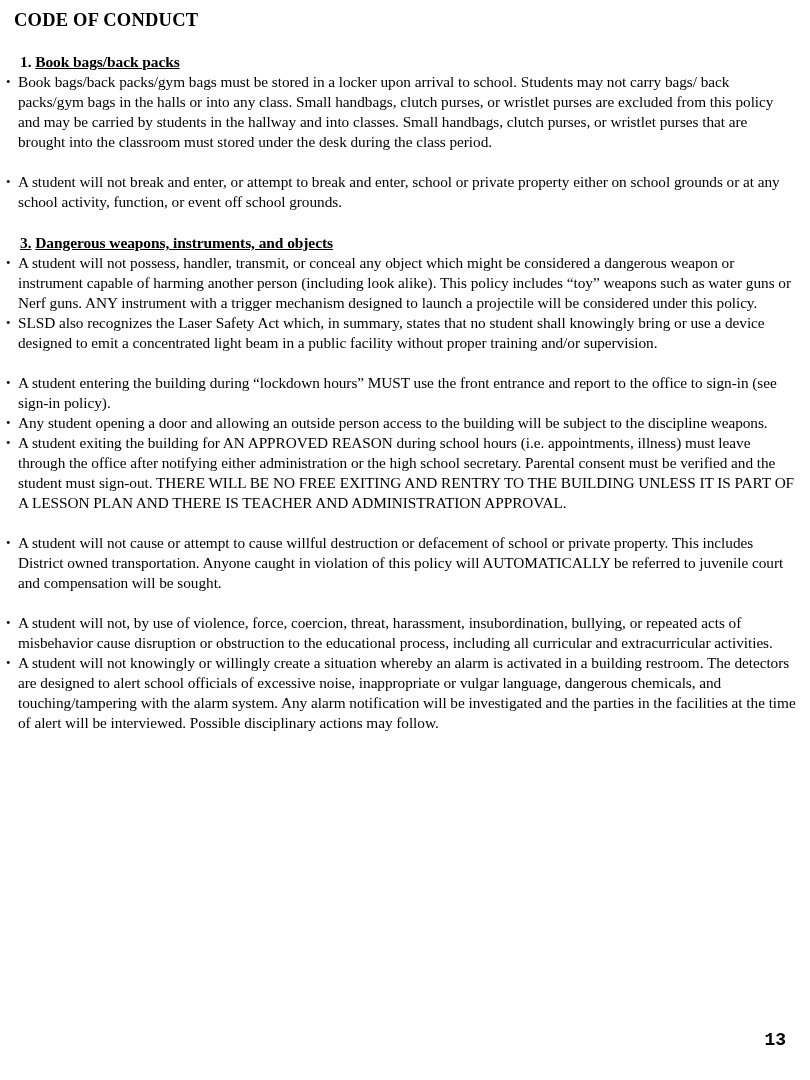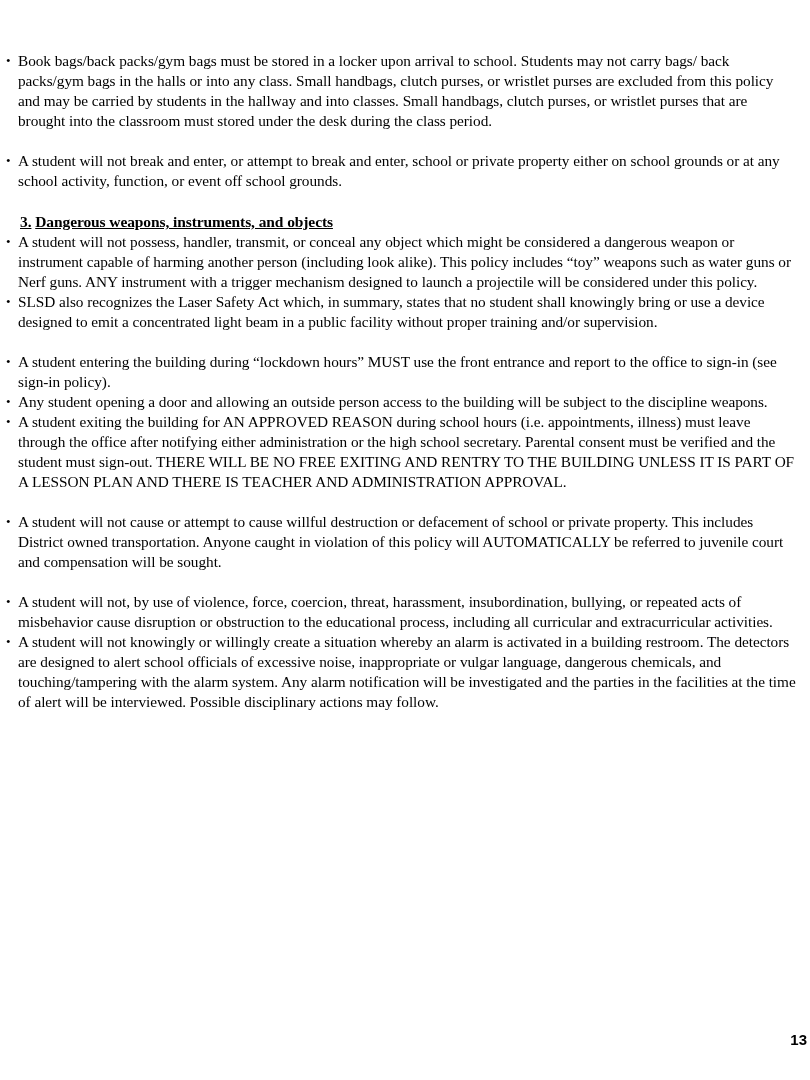--- a/index.html
+++ b/index.html
@@ -77,36 +77,38 @@
   }
   .bullet .txt {
     display: block;
     max-width: 779px;
   }
   .gap-after {
     height: 20px;
   }
   .page-number {
     position: absolute;
-    right: 3px;
+    right: 24px;
     top: 1031px;
-    font-family: Liberation Sans, sans-serif;
-    font-size: 15px;
+    font-family: Liberation Mono, monospace;
+    font-size: 18px;
     font-weight: bold;
     line-height: 18px;
   }
 </style>
 </head>
 <body>
 
 <div class="page">
 
+  <div class="page-title">CODE OF CONDUCT</div>
 
   <div class="body-area" id="body-area">
       <div class="section">
+        <div class="section-heading"><span class="num">1.</span> <span class="ttl">Book bags/back packs</span></div>
         <ul class="bullets">
           <li class="bullet">
             <span class="dot">•</span>
             <span class="txt">Book bags/back packs/gym bags must be stored in a locker upon arrival to school.  Students may not carry bags/ back packs/gym bags in the halls or into any class.  Small handbags, clutch purses, or wristlet purses are excluded from this policy and may be carried by students in the hallway and into classes.  Small handbags, clutch purses, or wristlet purses that are brought into the classroom must stored under the desk during the class period.</span>
           </li>
         </ul>
       </div>
       <div class="gap-after"></div>
       <div class="section">
         <ul class="bullets">

